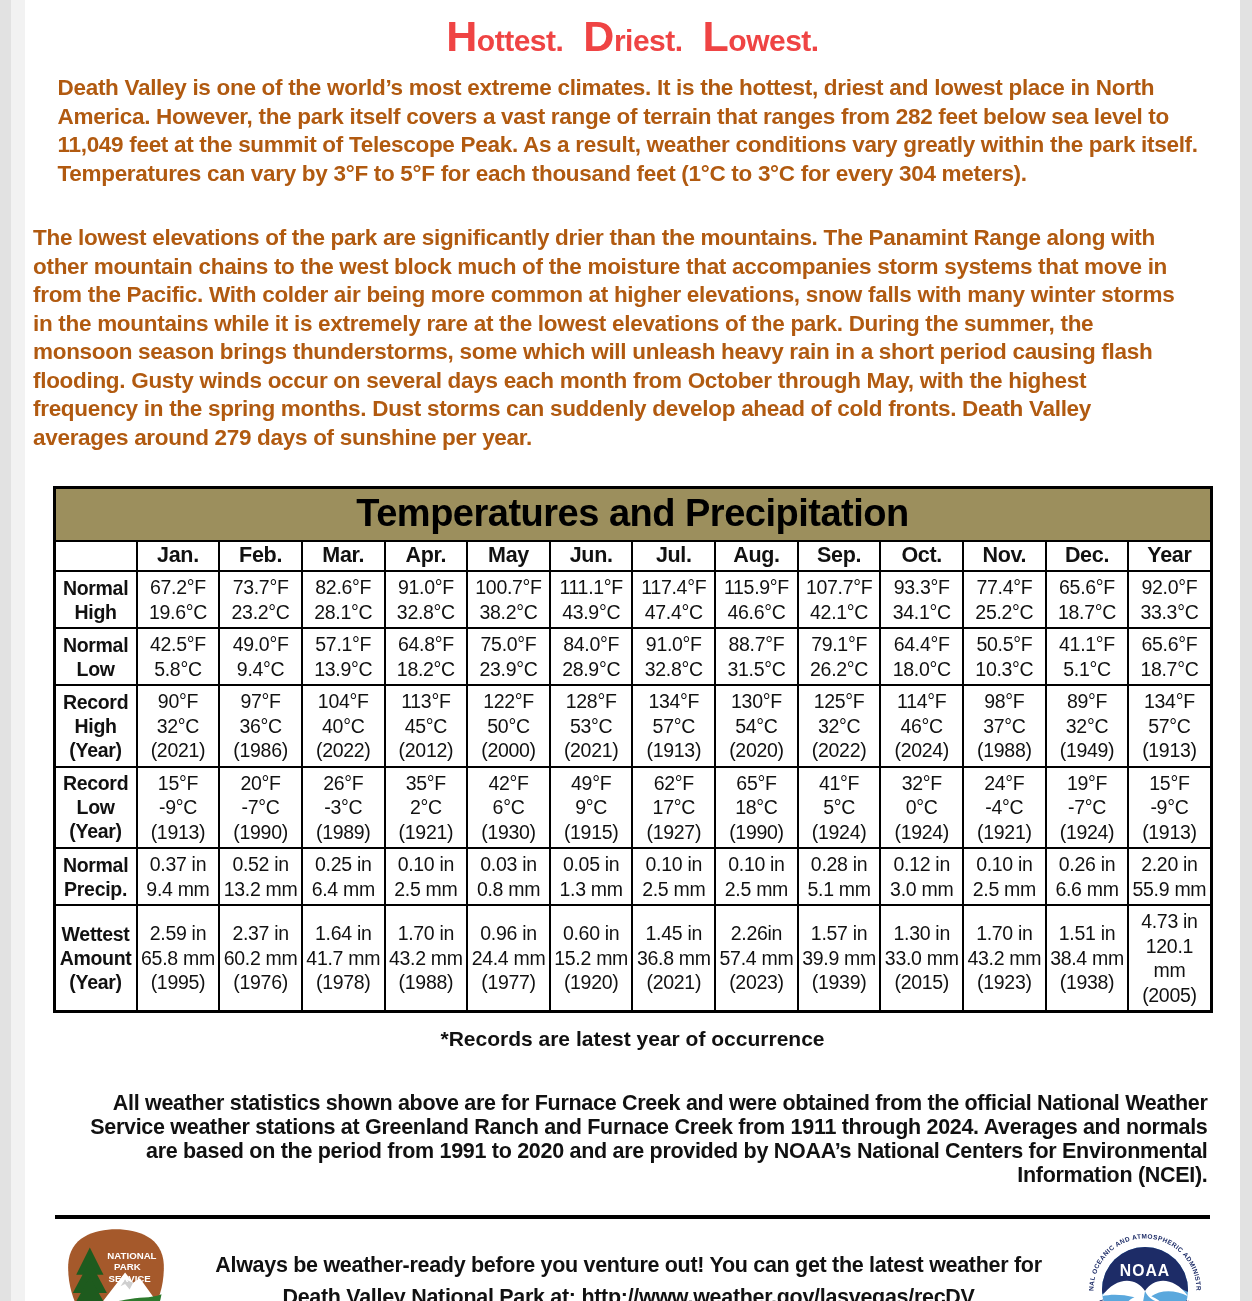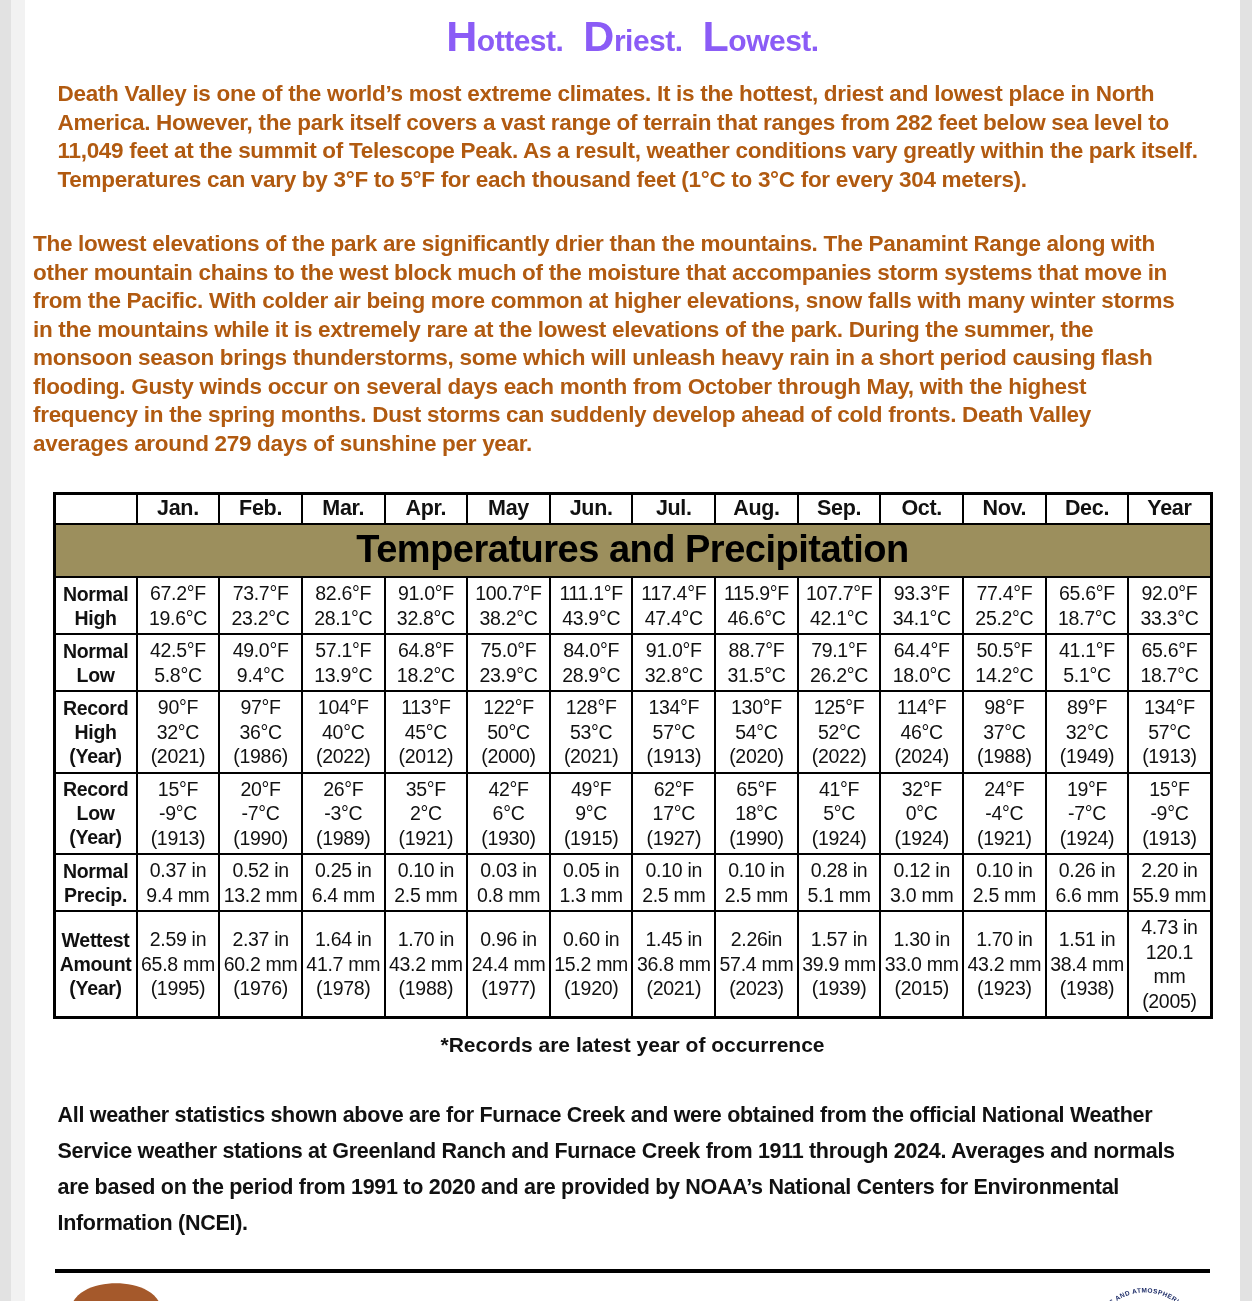--- a/index.html
+++ b/index.html
@@ -14,24 +14,24 @@
     min-height: 1290px;
     margin: 0 12px 11px 25px;
     background: #ffffff;
     padding-top: 12px;
     box-shadow: -14px 0 0 #f2f2f2;
   }
 
   
   .main-title {
     text-align: center;
-    color: #8b5cf6;
+    color: #ef4444;
     font-weight: bold;
     letter-spacing: -0.5px;
-    margin: 2px 0 12px 0;
+    margin: 2px 0 6px 0;
     line-height: 44px;
   }
   .main-title .word { margin: 0 8px; }
   .main-title .cap { font-size: 43px; }
   .main-title .rest { font-size: 30px; }
 
   
   .intro-para {
     color: #B15A10;
     font-weight: bold;
@@ -90,24 +90,24 @@
   }
 
   
   .footnote {
     text-align: center;
     font-weight: bold;
     font-size: 21px;
     margin: 14px 0 0 0;
   }
   .stats-para {
-    text-align: left;
+    text-align: right;
     font-weight: bold;
     font-size: 21.5px;
-    line-height: 36px;
+    line-height: 24px;
     letter-spacing: -0.3px;
     width: 1150px;
     margin: 40px auto 0 auto;
   }
 
   
   .rule {
     height: 4px;
     background: #000;
     margin: 28px 30px 0 30px;
@@ -141,39 +141,39 @@
     <span class="word"><span class="cap">H</span><span class="rest">ottest.</span></span>
     <span class="word"><span class="cap">D</span><span class="rest">riest.</span></span>
     <span class="word"><span class="cap">L</span><span class="rest">owest.</span></span>
   </div>
 
   <p class="intro-para">Death Valley is one of the world’s most extreme climates. It is the hottest, driest and lowest place in North America. However, the park itself covers a vast range of terrain that ranges from 282 feet below sea level to 11,049 feet at the summit of Telescope Peak. As a result, weather conditions vary greatly within the park itself. Temperatures can vary by 3°F to 5°F for each thousand feet (1°C to 3°C for every 304 meters).</p>
   <p class="intro-para second">The lowest elevations of the park are significantly drier than the mountains. The Panamint Range along with other mountain chains to the west block much of the moisture that accompanies storm systems that move in from the Pacific. With colder air being more common at higher elevations, snow falls with many winter storms in the mountains while it is extremely rare at the lowest elevations of the park. During the summer, the monsoon season brings thunderstorms, some which will unleash heavy rain in a short period causing flash flooding. Gusty winds occur on several days each month from October through May, with the highest frequency in the spring months. Dust storms can suddenly develop ahead of cold fronts. Death Valley averages around 279 days of sunshine per year.</p>
 
   <table class="weather-table">
     <thead>
+      <tr>
+        <th class="table-title-cell" colspan="14">Temperatures and Precipitation</th>
+      </tr>
       <tr>
           <th class="col-header"></th>
           <th class="col-header">Jan.</th>
           <th class="col-header">Feb.</th>
           <th class="col-header">Mar.</th>
           <th class="col-header">Apr.</th>
           <th class="col-header">May</th>
           <th class="col-header">Jun.</th>
           <th class="col-header">Jul.</th>
           <th class="col-header">Aug.</th>
           <th class="col-header">Sep.</th>
           <th class="col-header">Oct.</th>
           <th class="col-header">Nov.</th>
           <th class="col-header">Dec.</th>
           <th class="col-header">Year</th>
         </tr>
-      <tr>
-        <th class="table-title-cell" colspan="14">Temperatures and Precipitation</th>
-      </tr>
     </thead>
     <tbody>
         <tr>
           <th class="row-label">Normal
 High</th>
           <td class="data-cell">67.2°F
 19.6°C</td>
           <td class="data-cell">73.7°F
 23.2°C</td>
           <td class="data-cell">82.6°F
@@ -216,21 +216,21 @@
 28.9°C</td>
           <td class="data-cell">91.0°F
 32.8°C</td>
           <td class="data-cell">88.7°F
 31.5°C</td>
           <td class="data-cell">79.1°F
 26.2°C</td>
           <td class="data-cell">64.4°F
 18.0°C</td>
           <td class="data-cell">50.5°F
-14.2°C</td>
+10.3°C</td>
           <td class="data-cell">41.1°F
 5.1°C</td>
           <td class="data-cell">65.6°F
 18.7°C</td>
         </tr>
         <tr>
           <th class="row-label">Record
 High
 (Year)</th>
           <td class="data-cell">90°F
@@ -251,21 +251,21 @@
           <td class="data-cell">128°F
 53°C
 (2021)</td>
           <td class="data-cell">134°F
 57°C
 (1913)</td>
           <td class="data-cell">130°F
 54°C
 (2020)</td>
           <td class="data-cell">125°F
-52°C
+32°C
 (2022)</td>
           <td class="data-cell">114°F
 46°C
 (2024)</td>
           <td class="data-cell">98°F
 37°C
 (1988)</td>
           <td class="data-cell">89°F
 32°C
 (1949)</td>

